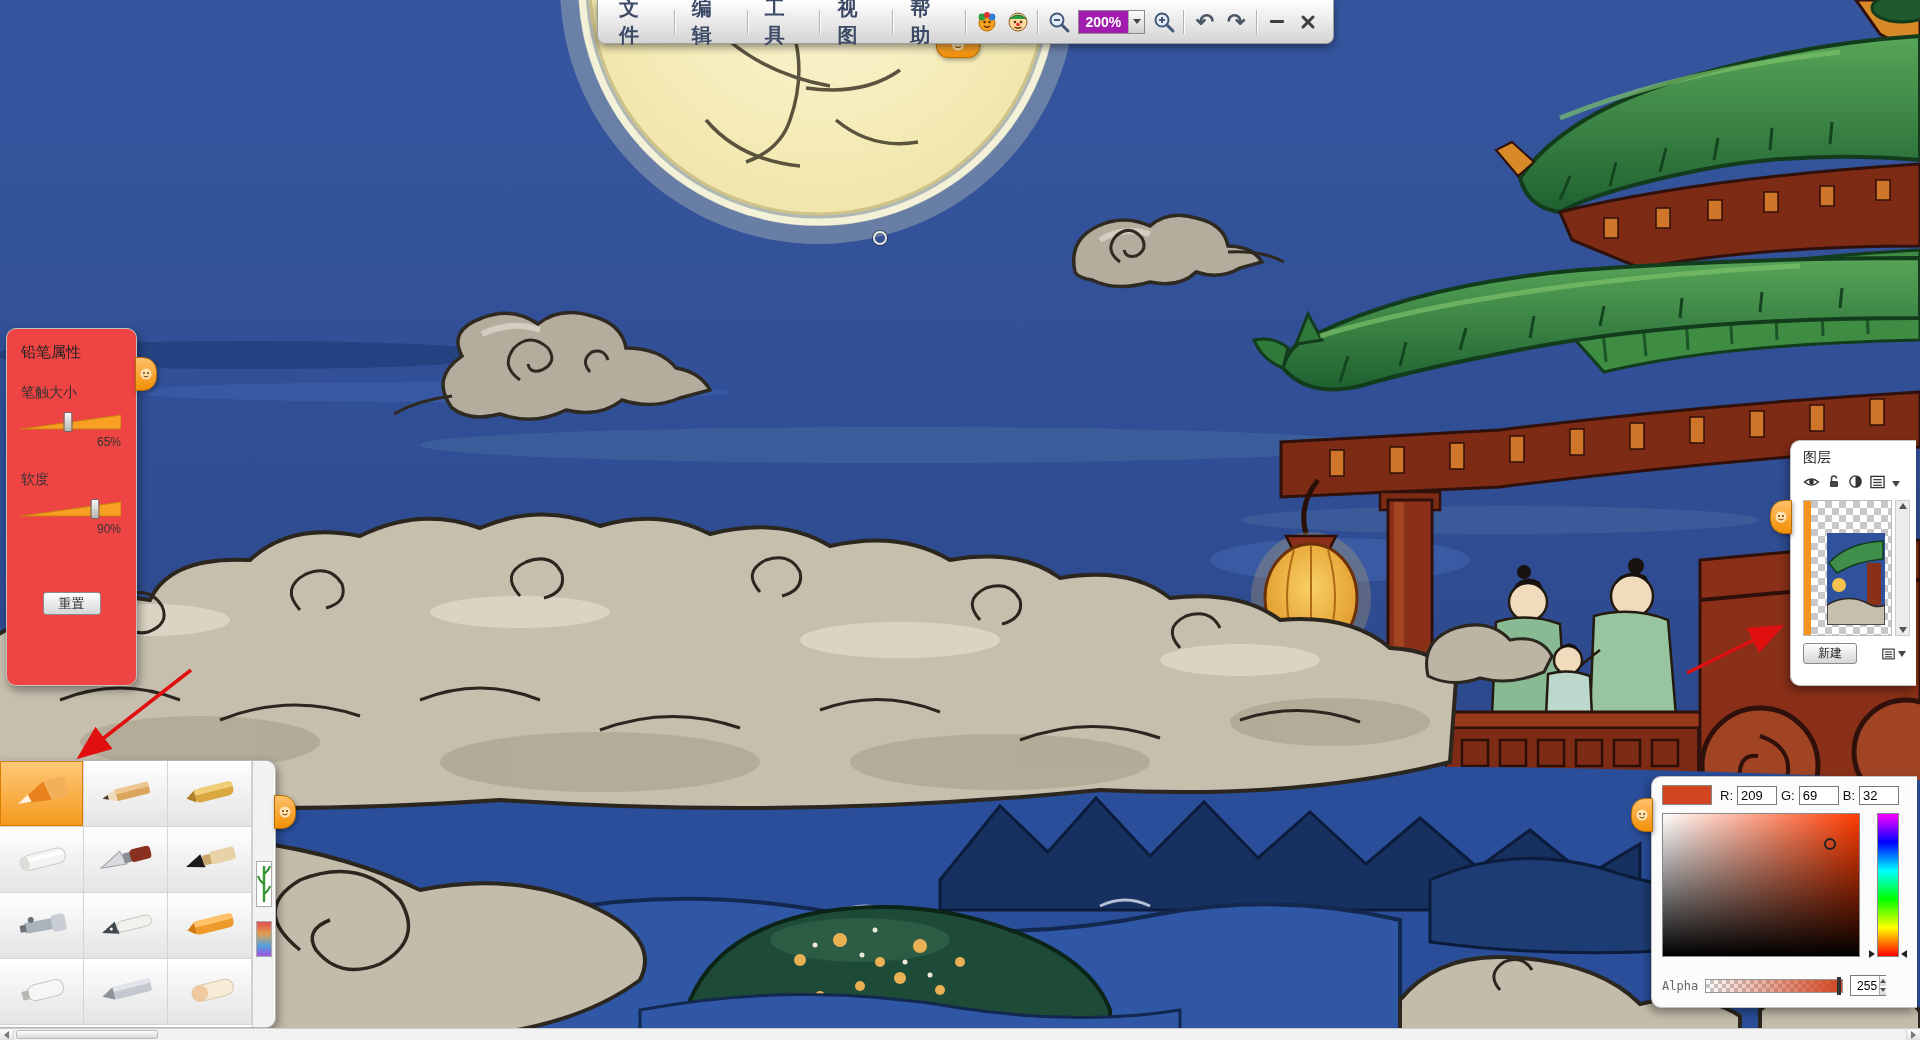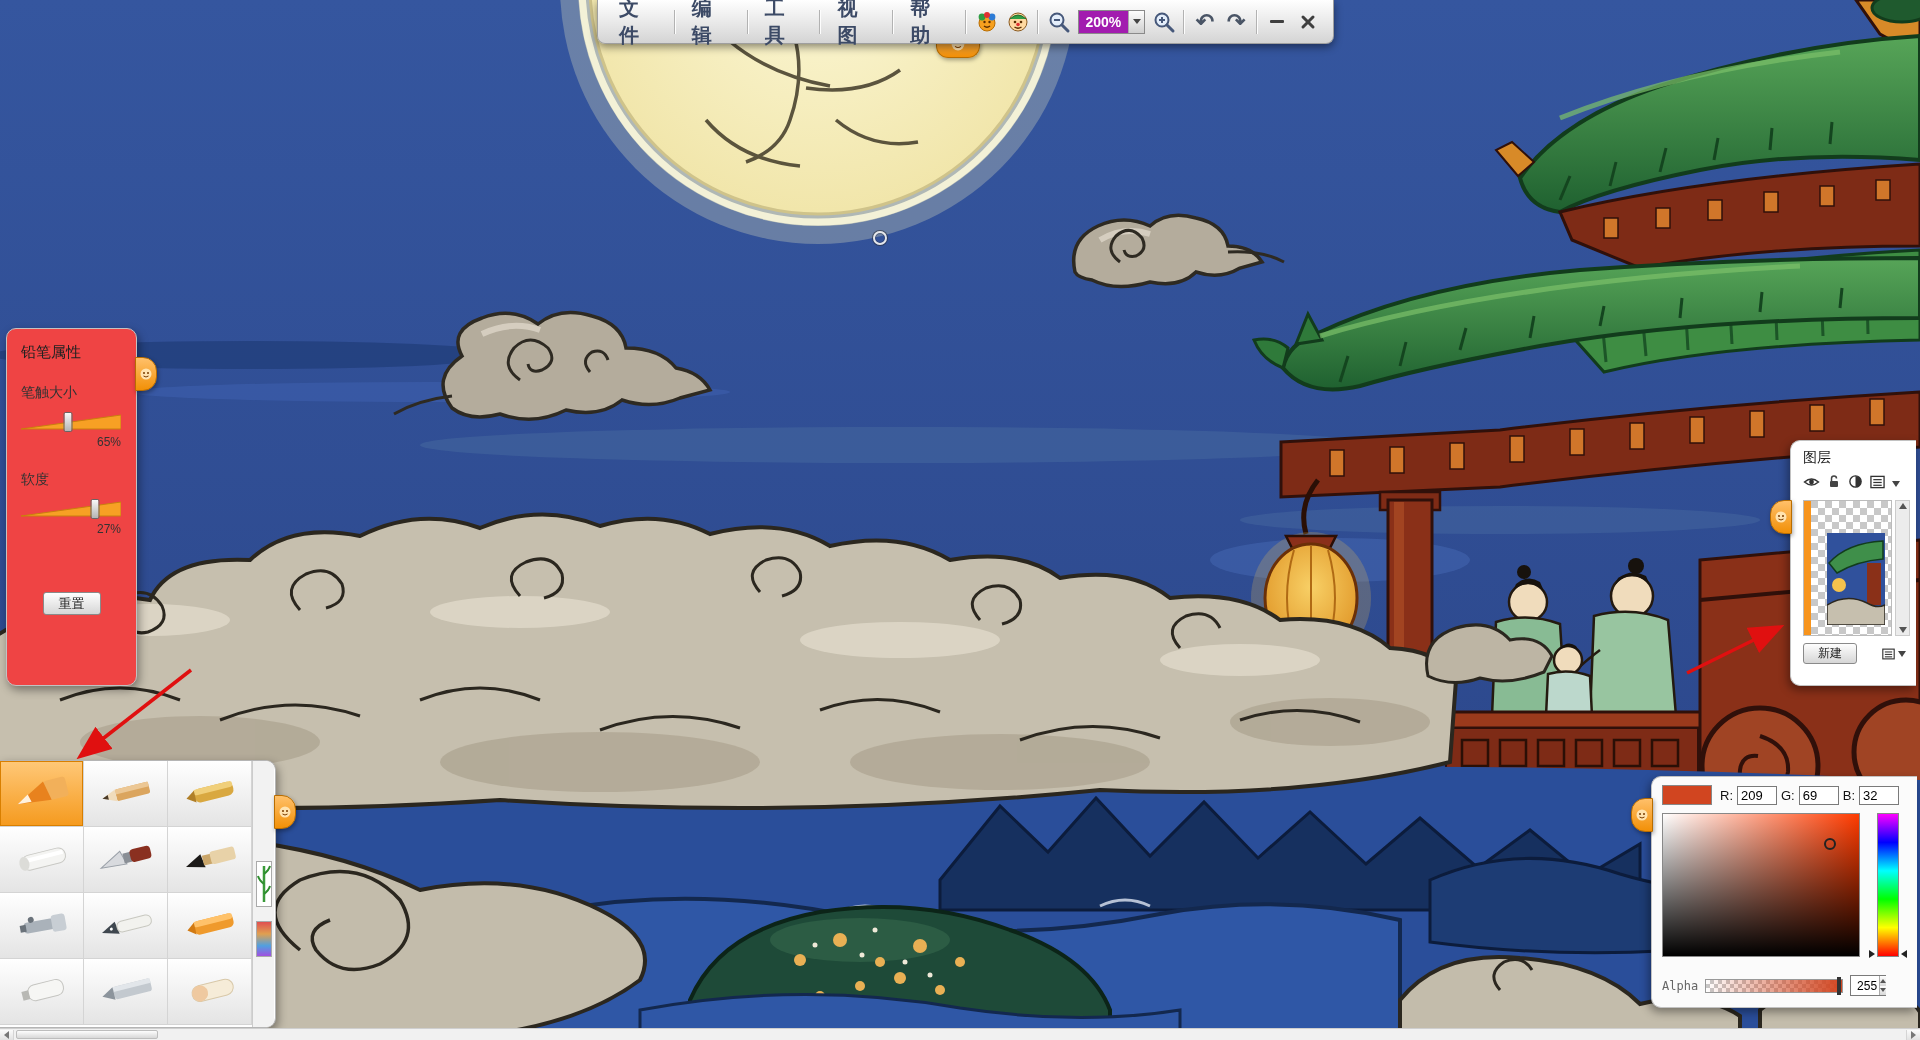--- a/index.html
+++ b/index.html
@@ -487,21 +487,21 @@
   </div>
   <div class="slider-value">65%</div>
 
   <div class="prop-label">软度</div>
   <div class="slider">
     <svg width="100" height="20" viewBox="0 0 100 20">
       <polygon points="0,17 100,3 100,17" fill="#f7a024" stroke="#c97f0e" stroke-width="1"></polygon>
     </svg>
     <span class="slider-handle" style="left: 74%;"></span>
   </div>
-  <div class="slider-value">27%</div>
+  <div class="slider-value">90%</div>
 
   <button class="reset-btn">重置</button>
 </div>
 <div class="grab-tab tab-right" style="left:135px; top:357px; width:22px; height:34px;">
   <svg width="12" height="12" viewBox="0 0 12 12">
     <circle cx="6" cy="6" r="5.5" fill="#ffe3b0"></circle>
       <circle cx="4" cy="5" r="1" fill="#7a3c00"></circle>
     <circle cx="8" cy="5" r="1" fill="#7a3c00"></circle>
       <path d="M3.5 8 Q6 10 8.5 8" stroke="#7a3c00" fill="none"></path>
   </svg>

